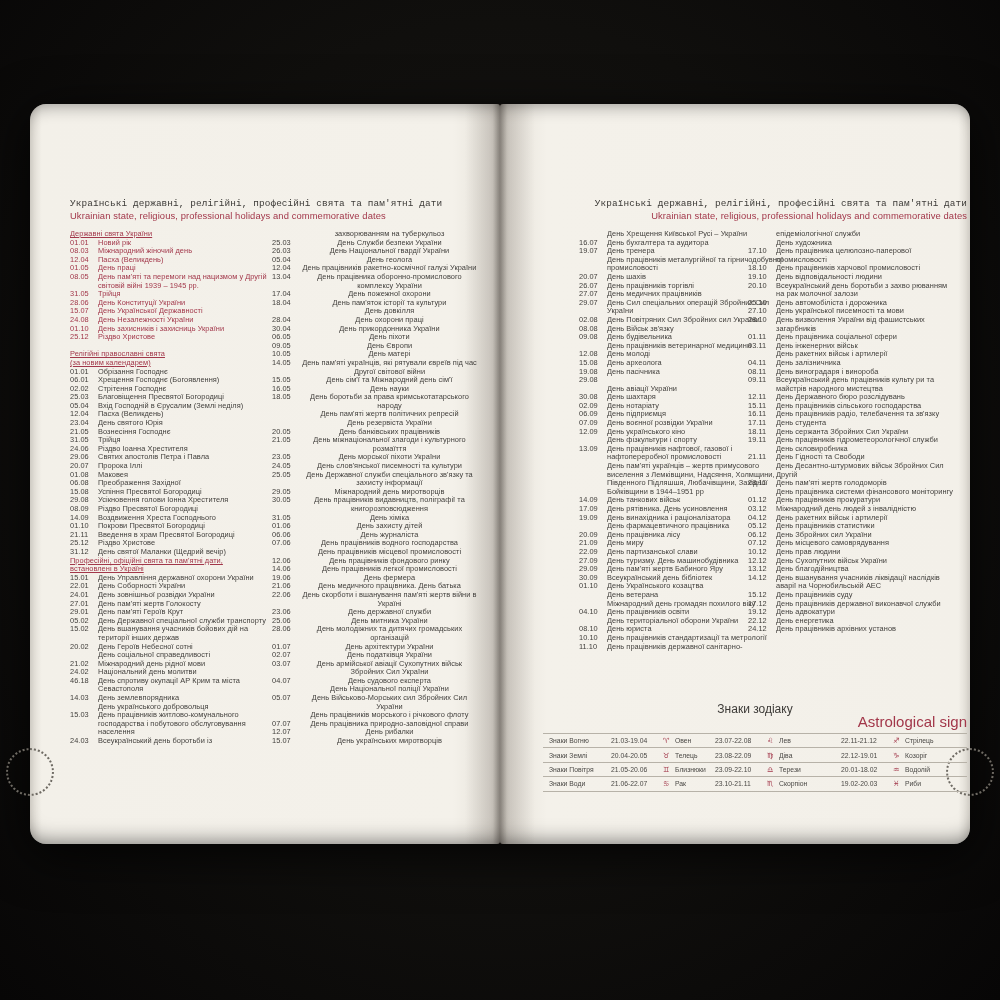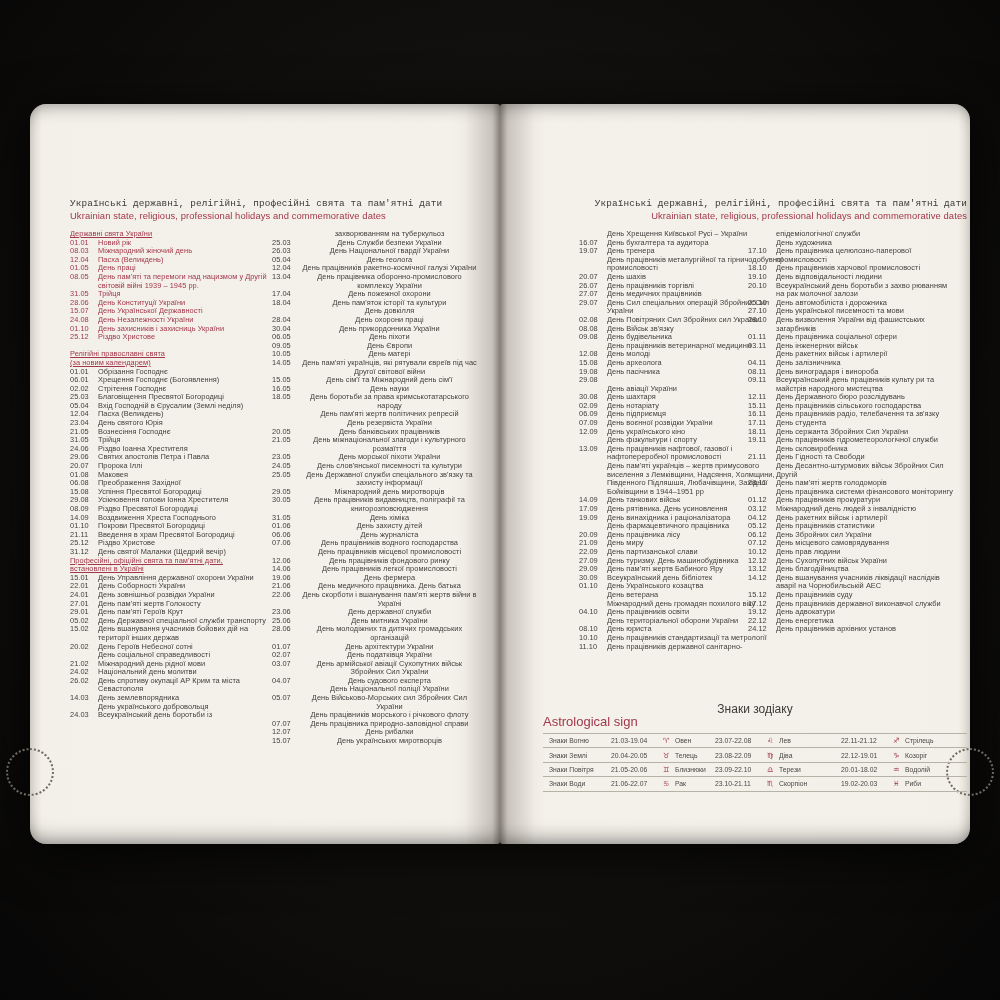--- a/index.html
+++ b/index.html
@@ -42,21 +42,21 @@
   .col.c3{left:543px;margin-left:36px;}
   .col.c4{left:748px;}
   .entry{position:relative;padding-left:28px;min-height:8.6px;}
   .entry .date{position:absolute;left:0;top:0;white-space:nowrap;}
   .entry.hdr{padding-left:0;color:var(--red);text-decoration:underline;}
   .entry.red{color:var(--red);}
   .entry.gap{min-height:8.6px;}
 
   .zodiac{position:absolute;left:543px;top:704px;width:424px;}
   .z-uk{text-align:center;font-size:12px;color:#3c3a37;line-height:11.5px;}
-  .z-en{font-size:13px;color:var(--red);line-height:11.5px;}
+  .z-en{text-align:right;font-size:15px;color:var(--red);line-height:11.5px;}
   .ztable{margin-top:6px;border-top:1px solid #b7b2a8;font-size:6.8px;}
   .zrow{display:flex;align-items:center;border-bottom:1px solid #b7b2a8;padding:2.2px 0 2.2px 6px;}
   .zlabel{width:62px;color:#4a4845;}
   .zgroup{display:flex;align-items:center;}
   .zgroup.g1{width:104px;}
   .zgroup.g2{width:126px;}
   .zgroup.g3{width:126px;}
   .zrange{width:52px;color:#4a4845;}
   .zsym{width:12px;color:var(--red);font-family:"DejaVu Sans",sans-serif;font-size:7.2px;}
   .zname{color:#4a4845;}
@@ -128,23 +128,24 @@
     <div class="entry"><span class="date">22.01</span><span class="text">День Соборності України</span></div>
     <div class="entry"><span class="date">24.01</span><span class="text">День зовнішньої розвідки України</span></div>
     <div class="entry"><span class="date">27.01</span><span class="text">День пам'яті жертв Голокосту</span></div>
     <div class="entry"><span class="date">29.01</span><span class="text">День пам'яті Героїв Крут</span></div>
     <div class="entry"><span class="date">05.02</span><span class="text">День Державної спеціальної служби транспорту</span></div>
     <div class="entry"><span class="date">15.02</span><span class="text">День вшанування учасників бойових дій на території інших держав</span></div>
     <div class="entry"><span class="date">20.02</span><span class="text">День Героїв Небесної сотні</span></div>
     <div class="entry cont"><span class="date"></span><span class="text">День соціальної справедливості</span></div>
     <div class="entry"><span class="date">21.02</span><span class="text">Міжнародний день рідної мови</span></div>
     <div class="entry"><span class="date">24.02</span><span class="text">Національний день молитви</span></div>
-    <div class="entry"><span class="date">26.02</span><span class="text">День спротиву окупації АР Крим та міста Севастополя</span></div>
+    <div class="entry"><span class="date">46.18</span><span class="text">День спротиву окупації АР Крим та міста Севастополя</span></div>
     <div class="entry"><span class="date">14.03</span><span class="text">День землевпорядника</span></div>
     <div class="entry cont"><span class="date"></span><span class="text">День українського добровольця</span></div>
+    <div class="entry"><span class="date">15.03</span><span class="text">День працівників житлово-комунального господарства і побутового обслуговування населення</span></div>
     <div class="entry"><span class="date">24.03</span><span class="text">Всеукраїнський день боротьби із</span></div>
   </div>
 
 <div class="col c2">
 
 <div class="entry cont"><span class="date"></span><span class="text">захворюванням на туберкульоз</span></div>
     <div class="entry"><span class="date">25.03</span><span class="text">День Служби безпеки України</span></div>
     <div class="entry"><span class="date">26.03</span><span class="text">День Національної гвардії України</span></div>
     <div class="entry"><span class="date">05.04</span><span class="text">День геолога</span></div>
     <div class="entry"><span class="date">12.04</span><span class="text">День працівників ракетно-космічної галузі України</span></div>

